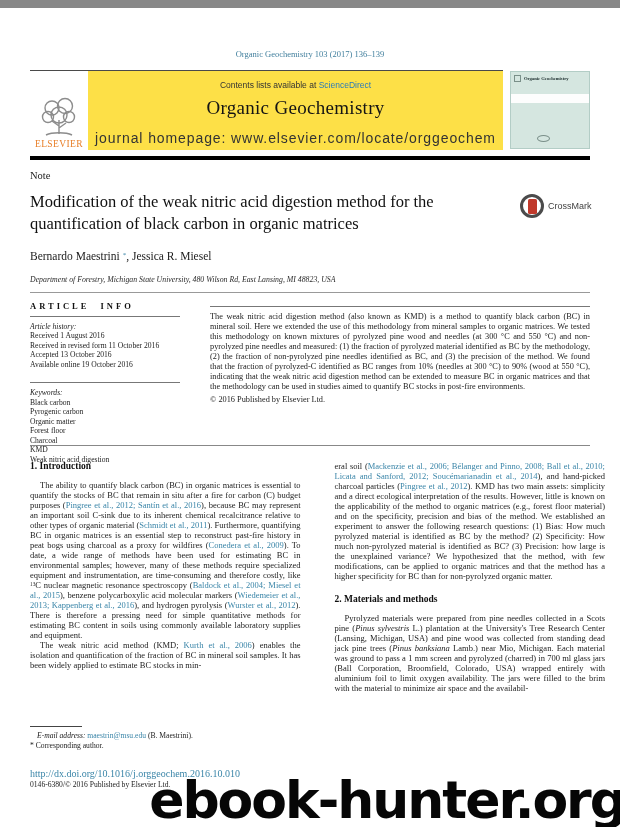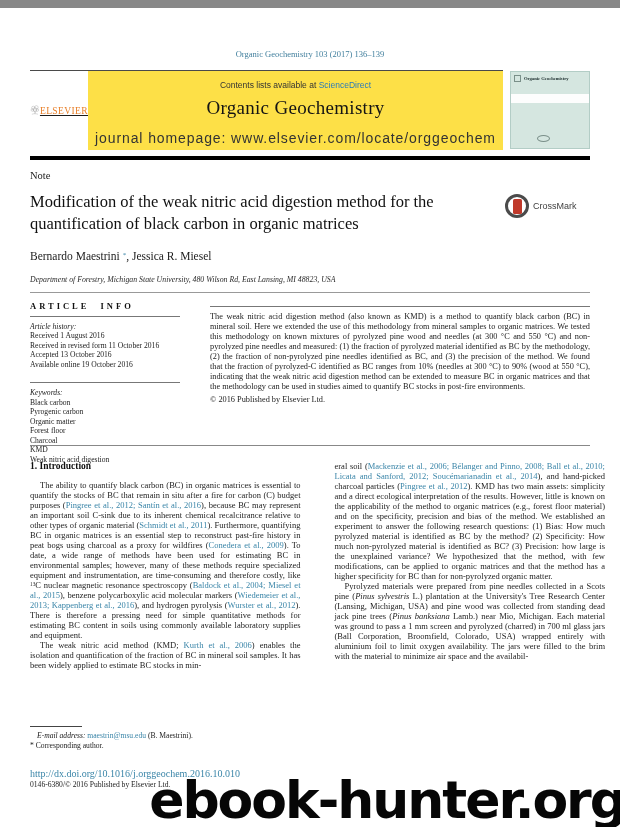--- a/index.html
+++ b/index.html
@@ -16,22 +16,22 @@
   
   .head-cite {
     position:absolute; top:41px; left:0; width:100%;
     text-align:center; font-size:8.5px; color:#417f9d;
   }
 
   
   .masthead { position:absolute; top:62px; left:30px; width:560px; height:80px; display:flex; }
   .mast-main { display:flex; flex:1; border-top:1.5px solid #4a4a4a; }
   .logo-box {
-    width:58px; background:#fff; display:flex; 
-    align-items:center; justify-content:flex-end; padding-bottom:1px;text-decoration:underline;
+    width:58px; background:#fff; display:flex; flex-direction:column;
+    align-items:center; justify-content:flex-end; padding-bottom:1px;
   }
   .elsevier-word {
     font-family:"Liberation Serif", serif; font-size:9.5px; color:#e87e27;
     letter-spacing:0.4px; margin-top:1px;
   }
   .gray-box { flex:1; background:#fde047; text-align:center; padding-top:9px; }
   .contents-line { font-family:"Liberation Sans", sans-serif; font-size:8.5px; color:#333; }
   .sd-link { color:#2b7bb9; }
   .journal-name { font-size:19px; color:#141414; margin-top:7px; letter-spacing:0.3px; }
   .homepage-line {
@@ -53,21 +53,21 @@
 
   .thick-rule { position:absolute; top:148px; left:30px; width:560px; height:3.5px; background:#000; }
 
   .note-label { position:absolute; top:162px; left:30px; font-size:10.5px; color:#222; }
 
   .article-title {
     position:absolute; top:183px; left:30px; width:462px;
     font-size:16.5px; line-height:1.33; color:#101010;
   }
 
-  .crossmark { position:absolute; top:186px; left:505px; display:flex; align-items:center; }
+  .crossmark { position:absolute; top:186px; left:520px; display:flex; align-items:center; }
   .cm-circle {
     width:24px; height:24px; border-radius:50%; border:3px solid #4b4b4b;
     display:flex; align-items:center; justify-content:center; background:#fff;
   }
   .cm-flag { width:9px; height:15px; background:#c0392b; border-radius:1.5px; }
   .cm-label { font-family:"Liberation Sans", sans-serif; font-size:9px; color:#3f3f3f; margin-left:4px; }
 
   .authors { position:absolute; top:242px; left:30px; font-size:11.5px; color:#1b1b1b; }
   .affiliation { position:absolute; top:267px; left:30px; font-size:7.8px; font-style:italic; color:#2a2a2a; }
 
@@ -201,20 +201,21 @@
   <div class="full-rule"></div>
 
   <div class="body-cols">
     <div class="bcol">
       <div class="sec-head">1. Introduction</div>
       <p class="bp"><span>The ability to quantify black carbon (BC) in organic matrices is essential to quantify the stocks of BC that remain in situ after a fire for carbon (C) budget purposes (</span><span class="cite">Pingree et al., 2012; Santín et al., 2016</span><span>), because BC may represent an important soil C-sink due to its inherent chemical recalcitrance relative to other types of organic material (</span><span class="cite">Schmidt et al., 2011</span><span>). Furthermore, quantifying BC in organic matrices is an essential step to reconstruct past-fire history in peat bogs using charcoal as a proxy for wildfires (</span><span class="cite">Conedera et al., 2009</span><span>). To date, a wide range of methods have been used for estimating BC in environmental samples; however, many of these methods require specialized equipment and instrumentation, are time-consuming and therefore costly, like </span><span class="sup">13</span><span>C nuclear magnetic resonance spectroscopy (</span><span class="cite">Baldock et al., 2004; Miesel et al., 2015</span><span>), benzene polycarboxylic acid molecular markers (</span><span class="cite">Wiedemeier et al., 2013; Kappenberg et al., 2016</span><span>), and hydrogen pyrolysis (</span><span class="cite">Wurster et al., 2012</span><span>). There is therefore a pressing need for simple quantitative methods for estimating BC content in soils using commonly available laboratory supplies and equipment.</span></p>
       <p class="bp"><span>The weak nitric acid method (KMD; </span><span class="cite">Kurth et al., 2006</span><span>) enables the isolation and quantification of the fraction of BC in mineral soil samples. It has been widely applied to estimate BC stocks in min-</span></p>
     </div>
     <div class="bcol">
       <p class="bp noindent"><span>eral soil (</span><span class="cite">Mackenzie et al., 2006; Bélanger and Pinno, 2008; Ball et al., 2010; Licata and Sanford, 2012; Soucémarianadin et al., 2014</span><span>), and hand-picked charcoal particles (</span><span class="cite">Pingree et al., 2012</span><span>). KMD has two main assets: simplicity and a direct ecological interpretation of the results. However, little is known on the applicability of the method to organic matrices (e.g., forest floor material) and on the specificity, precision and bias of the method. We established an experiment to answer the following research questions: (1) Bias: How much pyrolyzed material is identified as BC by the method? (2) Specificity: How much non-pyrolyzed material is identified as BC? (3) Precision: how large is the unexplained variance? We hypothesized that the method, with few modifications, can be applied to organic matrices and that the method has a higher specificity for BC than for non-pyrolyzed organic matter.</span></p>
+      <div class="sec-head m2">2. Materials and methods</div>
       <p class="bp"><span>Pyrolyzed materials were prepared from pine needles collected in a Scots pine (</span><span class="it">Pinus sylvestris</span><span> L.) plantation at the University's Tree Research Center (Lansing, Michigan, USA) and pine wood was collected from standing dead jack pine trees (</span><span class="it">Pinus banksiana</span><span> Lamb.) near Mio, Michigan. Each material was ground to pass a 1 mm screen and pyrolyzed (charred) in 700 ml glass jars (Ball Corporation, Broomfield, Colorado, USA) wrapped entirely with aluminium foil to limit oxygen availability. The jars were filled to the brim with the material to minimize air space and the availabil-</span></p>
     </div>
   </div>
 
   <div class="footnote">
     <div class="fn-rule"></div>
     <div class="fn-line indent"><span class="it">E-mail address: </span><span class="cite">maestrin@msu.edu</span><span> (B. Maestrini).</span></div>
     <div class="fn-line">* Corresponding author.</div>
   </div>
 

